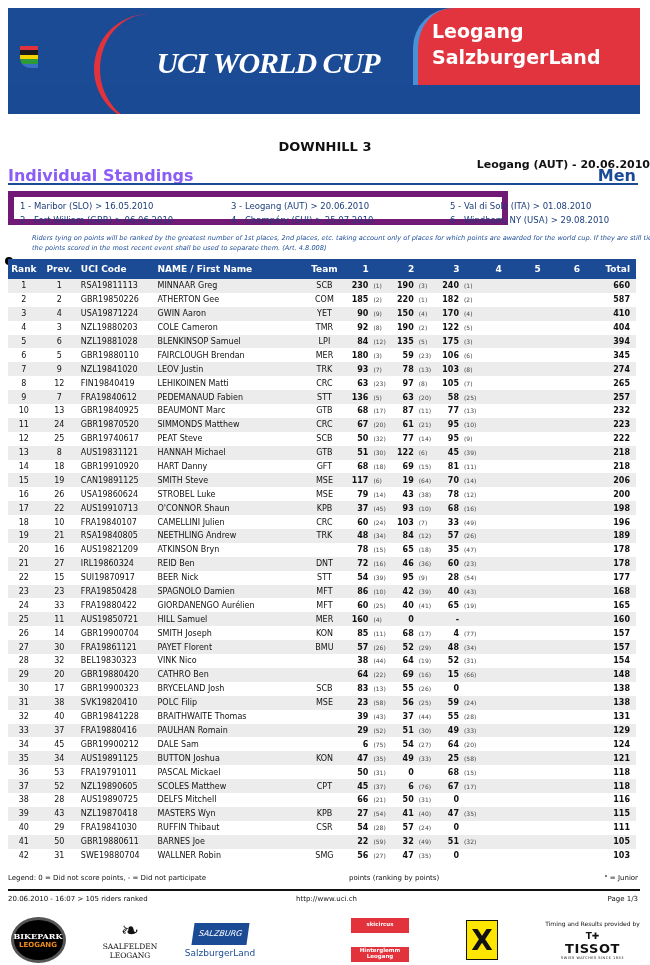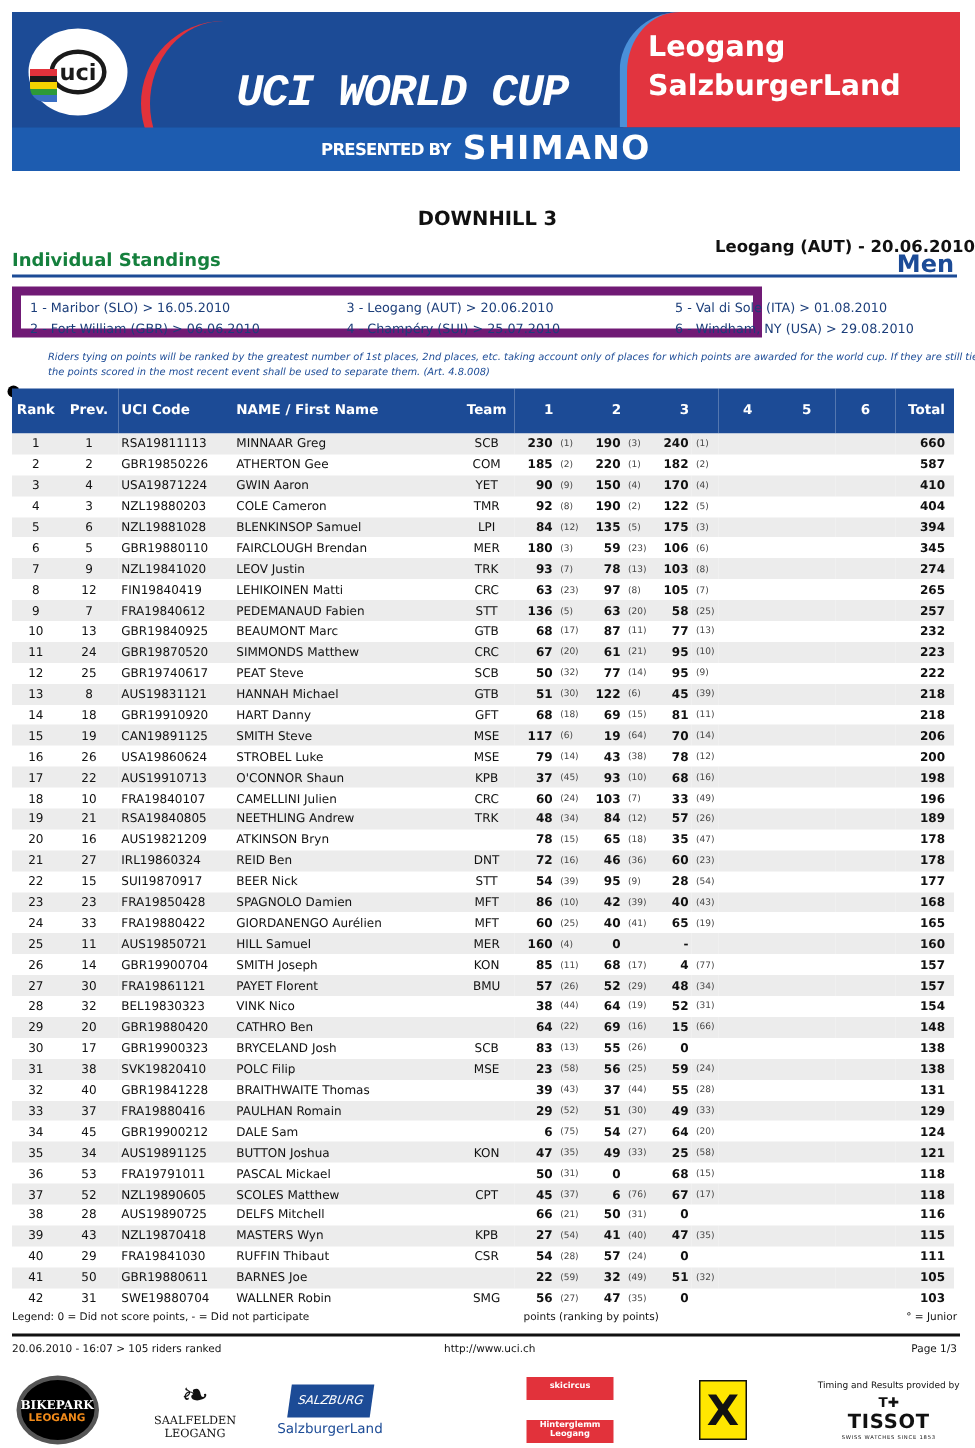--- a/index.html
+++ b/index.html
@@ -5,40 +5,40 @@
   * { box-sizing: border-box; margin: 0; padding: 0; }
   body { width: 650px; height: 965px; background: #fff; font-family: "DejaVu Sans", sans-serif; color: #111; position: relative; overflow: hidden; }
   .banner { position: absolute; left: 8px; top: 8px; width: 632px; height: 106px; background: #1a4a94; overflow: hidden; }
   .banner .top { position: absolute; left: 0; top: 0; width: 632px; height: 77px; background: #1c4b96; }
   .banner .bottom { position: absolute; left: 0; top: 77px; width: 632px; height: 29px; background: #1d5cb0; display: flex; align-items: center; justify-content: center; gap: 8px; }
   .uci-logo { position: absolute; left: 11px; top: 11px; width: 66px; height: 58px; background: #fff; border-radius: 50%; display: flex; align-items: center; justify-content: center; }
   .uci-logo span { font-family: "DejaVu Sans", sans-serif; font-weight: bold; font-size: 15px; color: #1a1a1a; border: 3px solid #1a1a1a; border-radius: 50%; padding: 3px 4px; }
   .stripes { position: absolute; left: 12px; top: 38px; width: 18px; height: 22px; background: linear-gradient(#e2323b 0 20%, #1a1a1a 20% 40%, #f5d300 40% 60%, #2d9a3a 60% 80%, #3a6fc4 80% 100%); border-radius: 0 0 0 10px; }
   .red-arc { position: absolute; left: 86px; top: 6px; width: 60px; height: 110px; border-left: 6px solid #e2323b; border-radius: 60px 0 0 60px; }
   .mtb { position: absolute; left: 140px; top: 20px; width: 280px; text-align: center; color: #c8d8f2; font-style: italic; font-weight: bold; font-size: 18px; font-family: "DejaVu Sans", sans-serif; }
-  .wc { position: absolute; left: 100px; top: 38px; width: 320px; text-align: center; color: #fff; font-style: italic; font-weight: bold; font-size: 30px; letter-spacing: -1px; font-family: Liberation Mono, monospace; }
+  .wc { position: absolute; left: 100px; top: 38px; width: 320px; text-align: center; color: #fff; font-style: italic; font-weight: bold; font-size: 30px; letter-spacing: -1px; font-family: Liberation Serif, serif; }
   .venue-box { position: absolute; left: 405px; top: 0; width: 227px; height: 77px; background: #e2343f; border-radius: 40px 0 0 0; border-left: 5px solid #4a90d9; }
   .venue-box div { position: absolute; left: 14px; color: #fff; font-weight: bold; font-size: 19px; font-family: "DejaVu Sans", sans-serif; }
   .presented { color: #fff; font-weight: bold; font-size: 11px; letter-spacing: -0.5px; font-family: "DejaVu Sans", sans-serif; }
   .shimano { color: #fff; font-weight: bold; font-size: 22px; letter-spacing: 1px; font-family: "DejaVu Sans", sans-serif; }
 
   .title { position: absolute; left: 0; top: 139px; width: 650px; text-align: center; font-weight: bold; font-size: 13px; }
   .subtitle { position: absolute; left: 0; top: 158px; width: 650px; text-align: right; font-size: 11px; font-weight: bold; }
-  .standings { position: absolute; left: 8px; top: 166px; font-weight: bold; font-size: 12px; color: #15803d; }
+  .standings { position: absolute; left: 8px; top: 166px; font-weight: bold; font-size: 16px; color: #8b5cf6; }
   .gender { position: absolute; right: 14px; top: 166px; font-weight: bold; font-size: 16px; color: #1c4b96; }
   .hr1 { position: absolute; left: 8px; top: 183px; width: 630px; height: 2px; background: #1c4b96; }
 
   .events { position: absolute; left: 8px; top: 191px; width: 500px; height: 34px; border: 6px solid #701a75; font-size: 8.5px; color: #1c3e7a; }
   .events .ev { position: absolute; white-space: nowrap; }
   .note { position: absolute; left: 8px; top: 234px; width: 630px; font-size: 6.6px; font-style: italic; color: #1c4b96; line-height: 9.5px; margin-left: 24px; }
 
   .dot { position: absolute; left: 5px; top: 257px; width: 8px; height: 8px; border-radius: 50%; background: #000; }
   table { position: absolute; left: 8px; top: 259px; width: 628px; border-collapse: collapse; font-size: 8px; }
   thead tr { background: #1c4b96; color: #fff; }
-  th { font-weight: bold; font-size: 9px; height: 30px; padding: 0 2px; text-align: left; }
+  th { font-weight: bold; font-size: 9px; height: 20px; padding: 0 2px; text-align: left; }
   td { height: 13.9px; padding: 0 2px; white-space: nowrap; }
   tbody tr:nth-child(odd) { background: #ececec; }
   .c-rank { width: 32px; text-align: center; }
   .c-prev { width: 40px; text-align: center; }
   .c-code { width: 78px; }
   .c-name { width: 155px; }
   .c-team { width: 38px; text-align: center; }
   .c-pts { width: 28px; text-align: right; font-weight: bold; }
   .c-pl { width: 18px; font-size: 6px; color: #444; text-align: left; padding-left: 3px; }
   .c-empty { width: 42px; }
@@ -76,33 +76,26 @@
   .sp-tissot .t1 { font-size: 6px; }
   .sp-tissot .cross { margin-top: 4px; font-size: 9px; font-weight: bold; }
   .sp-tissot .t2 { font-size: 13px; font-weight: bold; letter-spacing: 0.5px; text-align: center; }
   .sp-tissot .t3 { font-size: 3.5px; letter-spacing: 0.5px; }
 </style>
 </head>
 <body>
 
 <div class="banner">
   <div class="top"></div>
-  <div class="uci-logo">
-      <span>uci</span>
-    </div>
   <div class="stripes"></div>
   <div class="red-arc"></div>
   <div class="wc">UCI WORLD CUP</div>
   <div class="venue-box">
     <div style="top:12px">Leogang</div>
     <div style="top:38px">SalzburgerLand</div>
-  </div>
-  <div class="bottom">
-    <span class="presented">PRESENTED BY</span>
-    <span class="shimano">SHIMANO</span>
   </div>
 </div>
 
 <div class="title">DOWNHILL 3</div>
 <div class="subtitle">Leogang (AUT) - 20.06.2010</div>
 <div class="standings">Individual Standings</div>
 <div class="gender">Men</div>
 <div class="hr1"></div>
 
 <div class="events">

